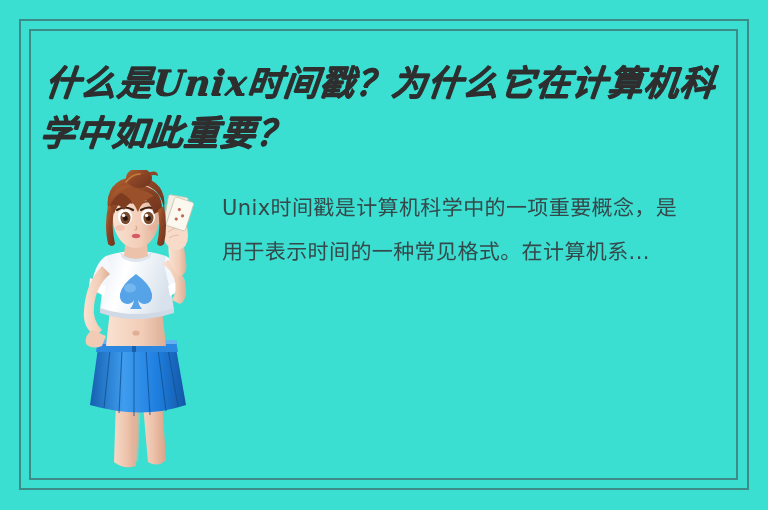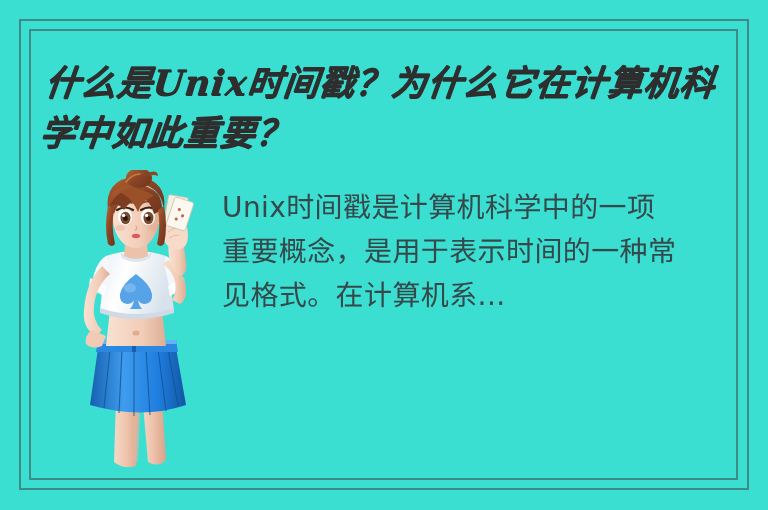--- a/index.html
+++ b/index.html
@@ -63,21 +63,21 @@
     transform-origin: left top;
   }
 
   
   #body-text {
     position: absolute;
     left: 222px;
     top: 186px;
     width: 460px;
     font-family: "DejaVu Sans", "Liberation Sans", sans-serif;
-    font-size: 28px;
+    font-size: 21px;
     line-height: 44px;
     color: #35484a;
     letter-spacing: 0.4px;
     word-break: break-all;
   }
 
   
   #illustration {
     position: absolute;
     left: 62px;

